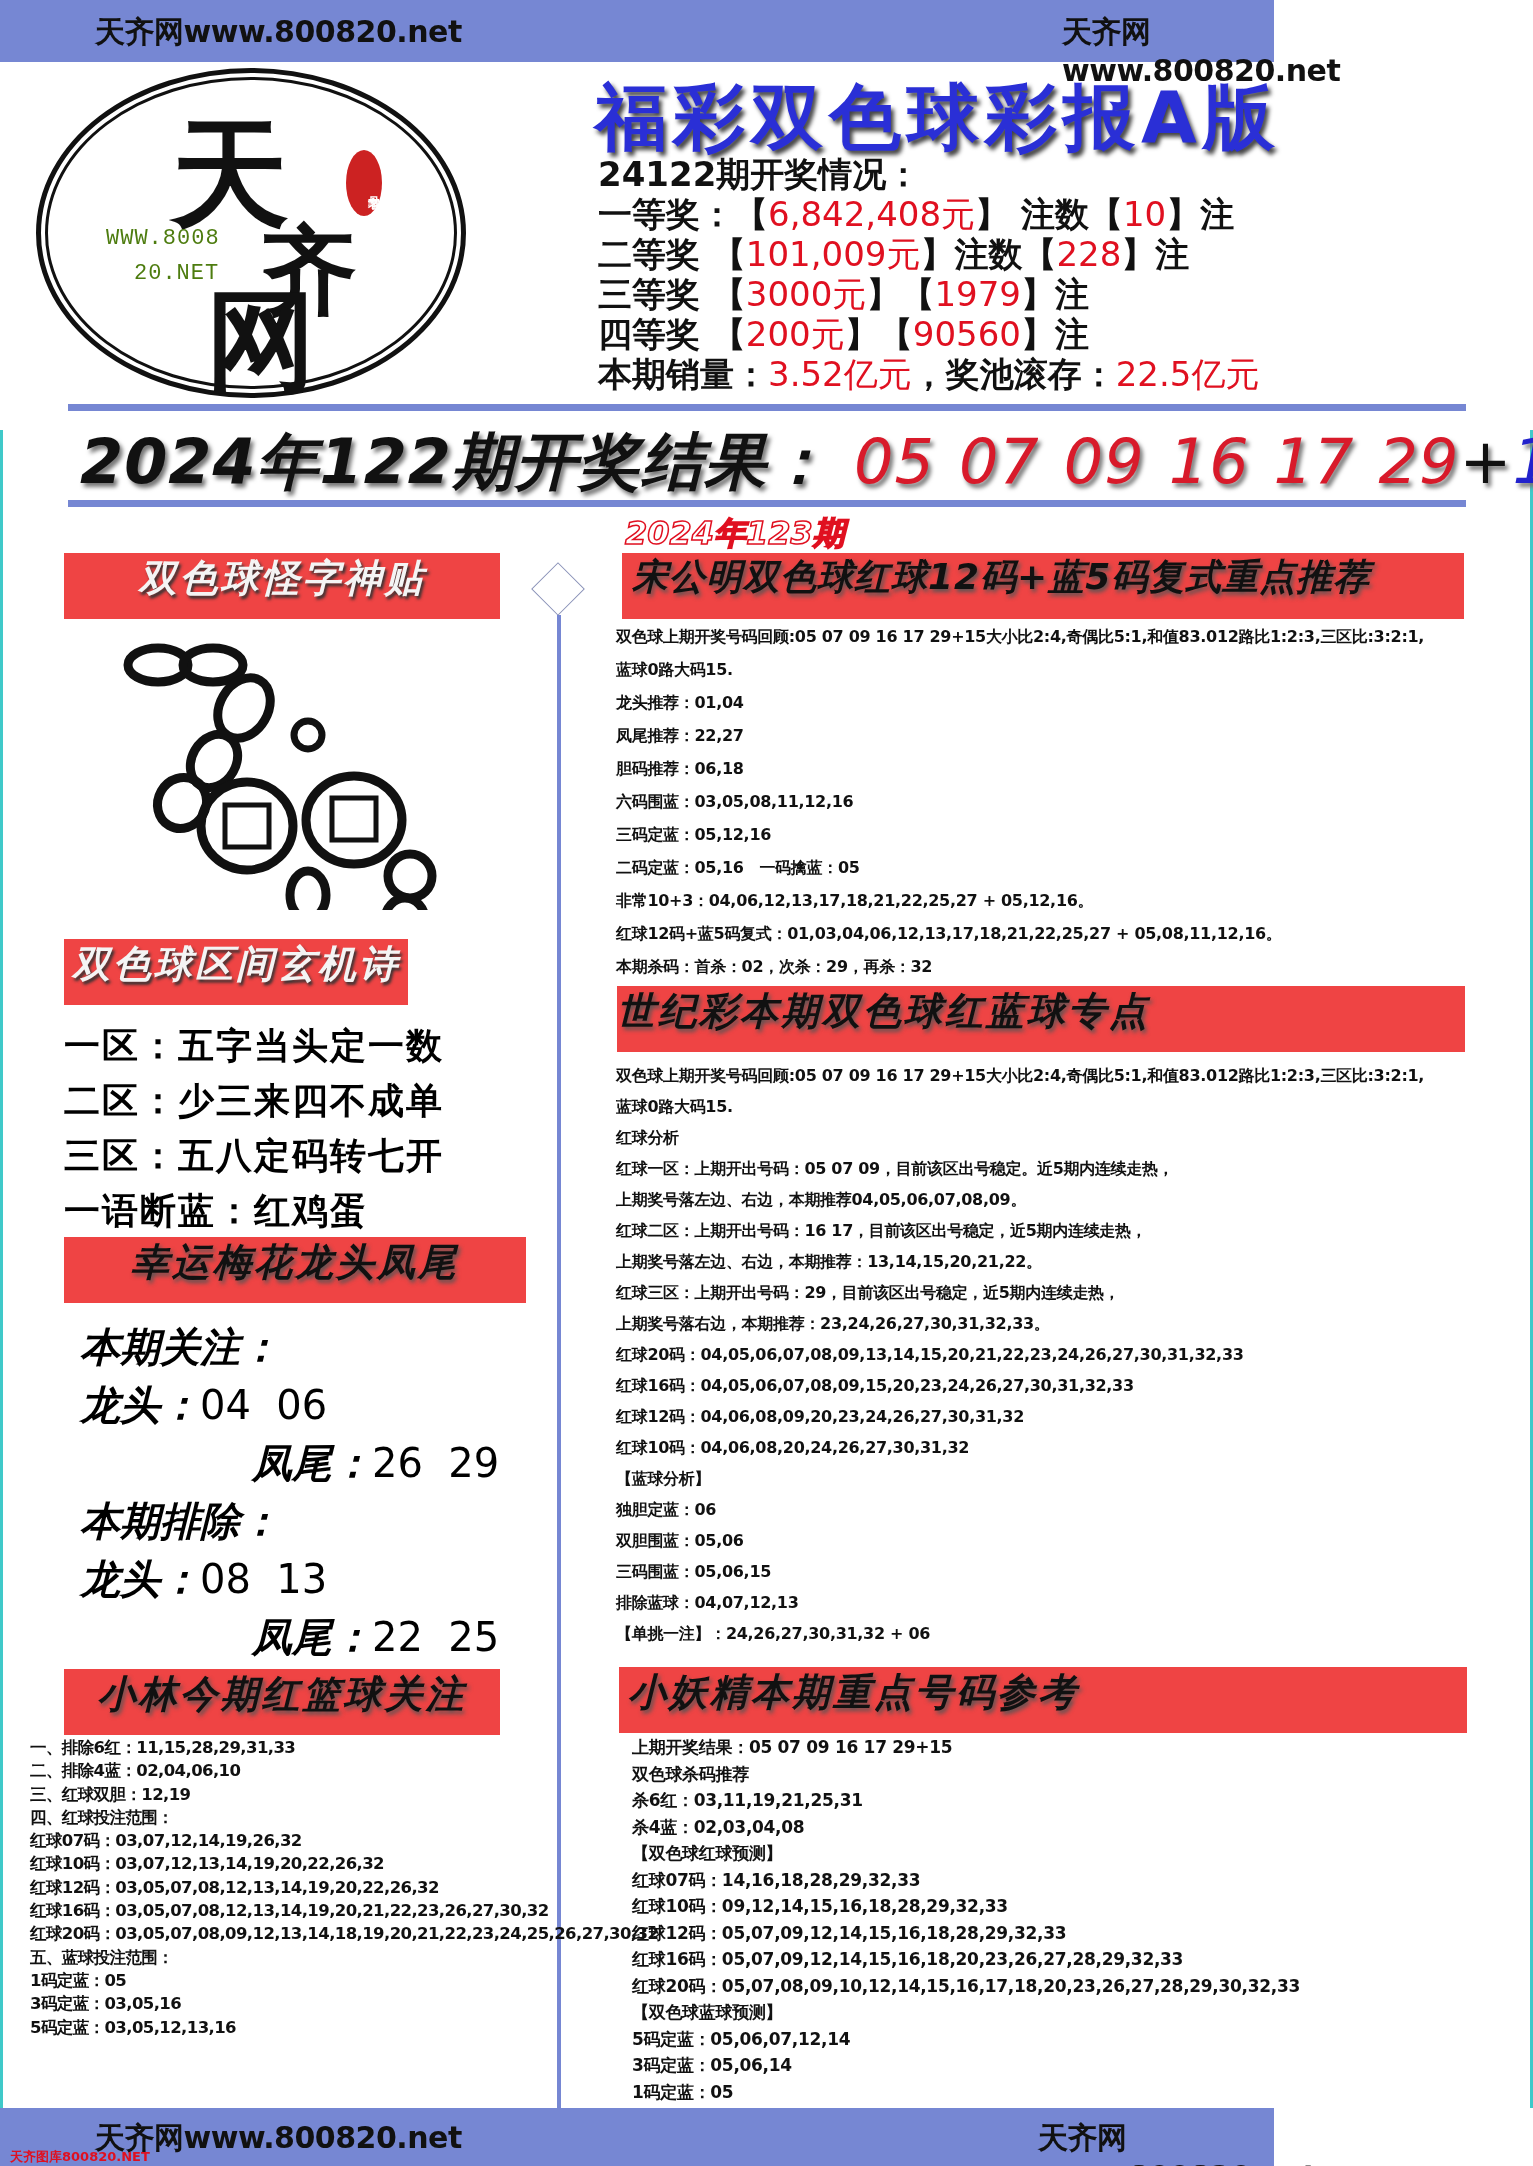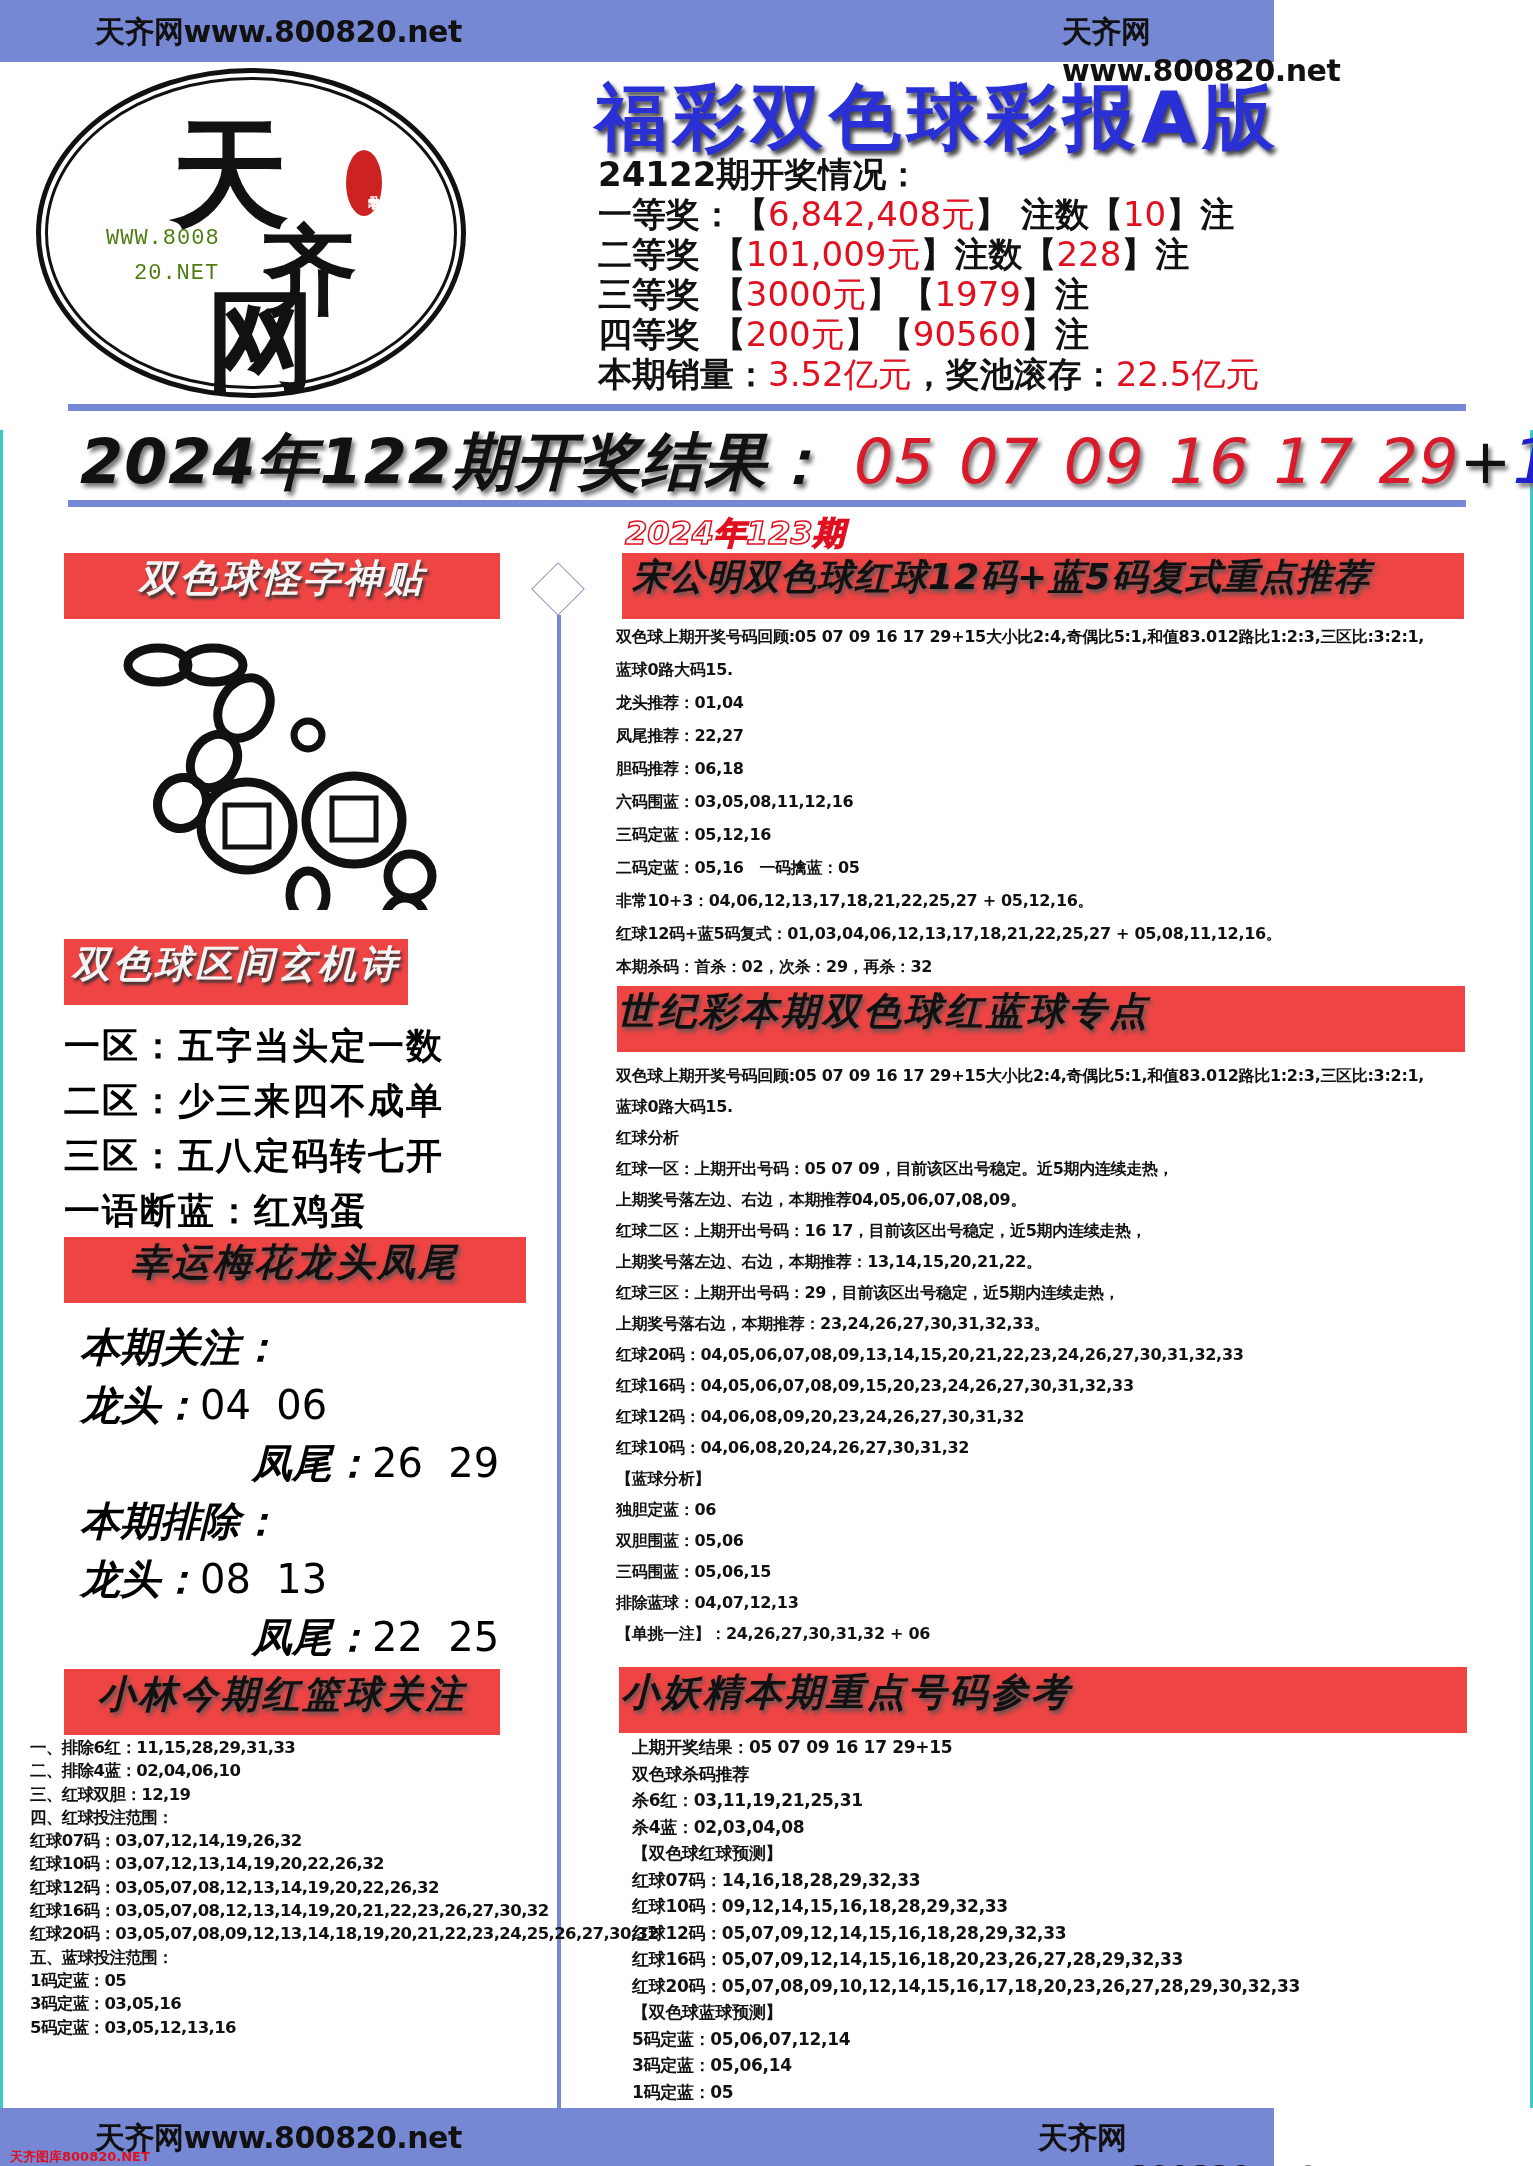--- a/index.html
+++ b/index.html
@@ -52,21 +52,21 @@
   .head-white span { color: #f4f4f4; text-shadow: 2px 3px 3px #333; font-style: italic; }
   .head-dark span { color: #111; text-shadow: 2px 3px 4px #555; font-style: italic; }
 
   .lh-1 { left: 64px; top: 553px; width: 436px; justify-content: center; }
   .lh-2 { left: 64px; top: 939px; width: 344px; justify-content: center; }
   .lh-3 { left: 64px; top: 1237px; width: 462px; justify-content: center; }
   .lh-4 { left: 64px; top: 1669px; width: 436px; justify-content: center; }
 
   .rh-1 { left: 622px; top: 553px; width: 842px; padding-left: 10px; }
   .rh-2 { left: 617px; top: 986px; width: 848px; padding-left: 0; }
-  .rh-3 { left: 619px; top: 1667px; width: 848px; padding-left: 2px; }
+  .rh-3 { left: 619px; top: 1667px; width: 848px; padding-left: 9px; }
 
   .peculiar { position: absolute; left: 110px; top: 640px; width: 340px; height: 270px; }
 
   .poem { position: absolute; left: 64px; top: 1018px; }
   .poem div { font-size: 36px; font-weight: bold; line-height: 55px; white-space: nowrap; letter-spacing: 2px; }
 
   .dragon { position: absolute; left: 80px; top: 1318px; }
   .dragon div { font-size: 40px; font-weight: bold; font-style: italic; line-height: 58px; white-space: nowrap; }
   .dragon .indent { padding-left: 172px; }
   .dragon .num { font-weight: normal; font-style: normal; }

